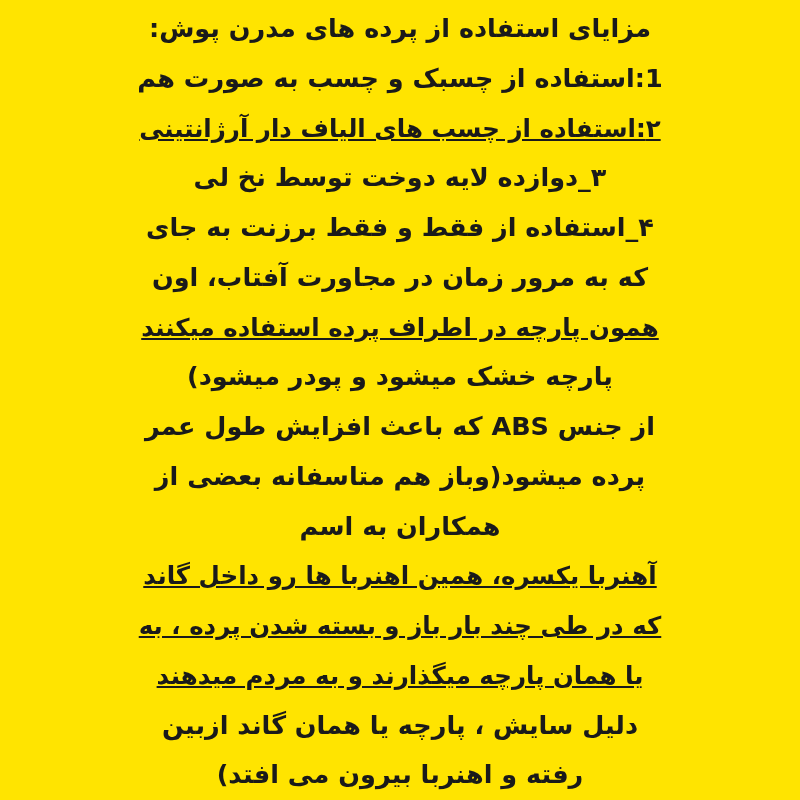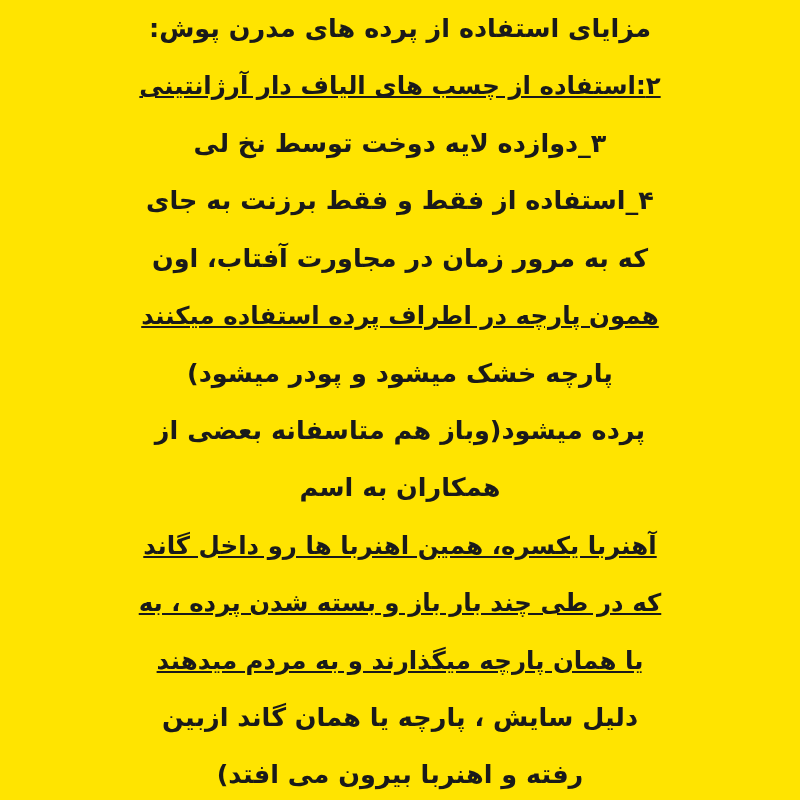--- a/index.html
+++ b/index.html
@@ -38,26 +38,28 @@
   .line.shrink {
     font-size: 24.5px;
     text-decoration: underline;
   }
 </style>
 </head>
 <body>
 
 <div id="poster">
   <div class="line">مزایای استفاده از پرده های مدرن پوش:</div>
+  <div class="line">1:استفاده از چسبک و چسب به صورت هم</div>
   <div class="line shrink">٢:استفاده از چسب های الیاف دار آرژانتینی</div>
   <div class="line">٣_دوازده لایه دوخت توسط نخ لی</div>
   <div class="line">۴_استفاده از فقط و فقط برزنت به جای</div>
   <div class="line">که به مرور زمان در مجاورت آفتاب، اون</div>
   <div class="line shrink">همون پارچه در اطراف پرده استفاده میکنند</div>
   <div class="line">پارچه خشک میشود و پودر میشود)</div>
+  <div class="line">از جنس ABS که باعث افزایش طول عمر</div>
   <div class="line">پرده میشود(وباز هم متاسفانه بعضی از</div>
   <div class="line">همکاران به اسم</div>
   <div class="line shrink">آهنربا یکسره، همین اهنربا ها رو داخل گاند</div>
   <div class="line shrink">که در طی چند بار باز و بسته شدن پرده ، به</div>
   <div class="line shrink">یا همان پارچه میگذارند و به مردم میدهند</div>
   <div class="line">دلیل سایش ، پارچه یا همان گاند ازبین</div>
   <div class="line">رفته و اهنربا بیرون می افتد)</div>
 </div>
 
 </body></html>

